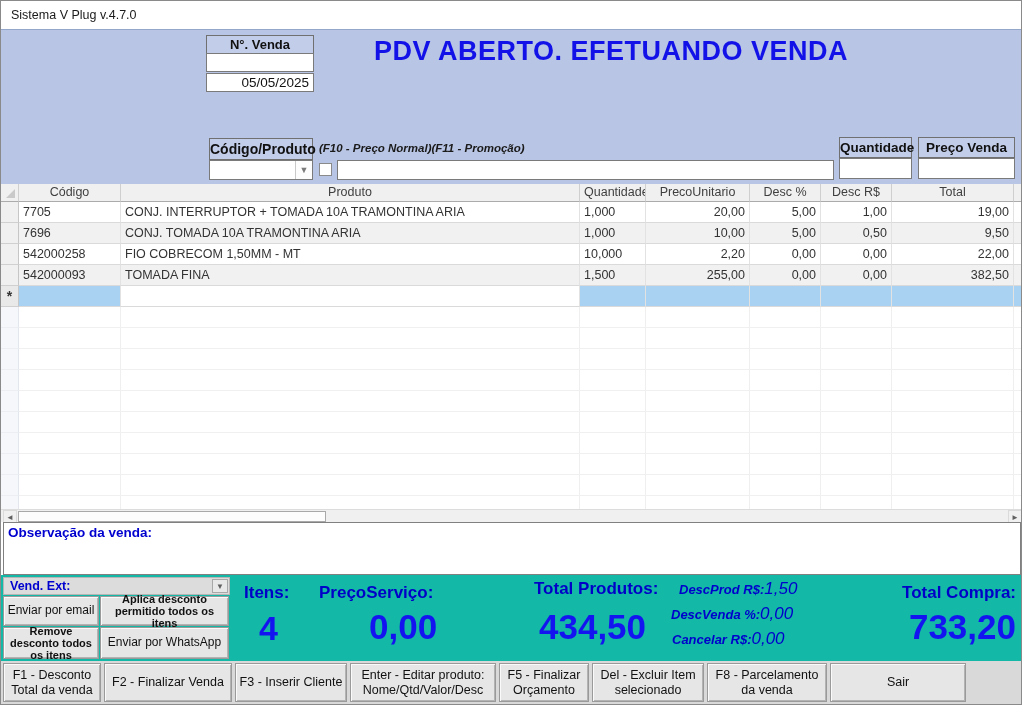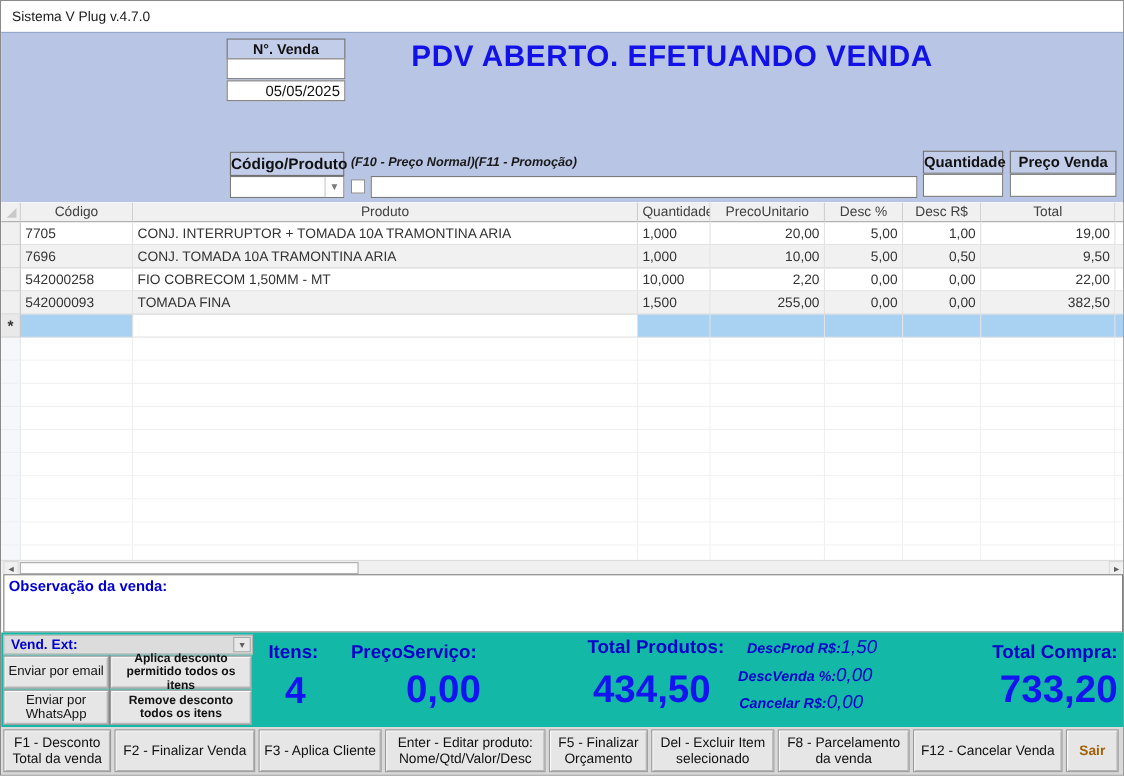--- a/index.html
+++ b/index.html
@@ -339,44 +339,43 @@
   </div>
 
   <div class="panel">
     <div class="vendext">
       <span class="vendext-label">Vend. Ext:</span>
       <div class="arrow-btn">▼</div>
     </div>
     <div class="mini-btns" id="mini-btns">
         <div class="mini-btn">Enviar por email</div>
         <div class="mini-btn b">Aplica desconto permitido todos os itens</div>
+        <div class="mini-btn b">Remove desconto todos os itens</div>
         <div class="mini-btn">Enviar por WhatsApp</div>
-        <div class="mini-btn b">Remove desconto todos os itens</div>
       </div>
 
     <div class="stat-label itens-label">Itens:</div>
     <div class="stat-value itens-value">4</div>
     <div class="stat-label ps-label">PreçoServiço:</div>
     <div class="stat-value ps-value">0,00</div>
     <div class="stat-label tp-label">Total Produtos:</div>
     <div class="stat-value tp-value">434,50</div>
 
     <div class="desc-line d1"><span class="dl">DescProd R$:</span><span class="dv">1,50</span></div>
     <div class="desc-line d2"><span class="dl">DescVenda %:</span><span class="dv">0,00</span></div>
     <div class="desc-line d3"><span class="dl">Cancelar R$:</span><span class="dv">0,00</span></div>
 
     <div class="stat-label tc-label">Total Compra:</div>
     <div class="stat-value tc-value">733,20</div>
   </div>
 
   <div class="fnbar" id="fnbar">
       <div class="fn-btn">F1 - Desconto Total da venda</div>
       <div class="fn-btn">F2 - Finalizar Venda</div>
-      <div class="fn-btn">F3 - Aplica Cliente</div>
+      <div class="fn-btn">F3 - Inserir Cliente</div>
       <div class="fn-btn">Enter - Editar produto: Nome/Qtd/Valor/Desc</div>
       <div class="fn-btn">F5 - Finalizar Orçamento</div>
       <div class="fn-btn">Del - Excluir Item selecionado</div>
       <div class="fn-btn">F8 - Parcelamento da venda</div>
-      <div class="fn-btn">F12 - Cancelar Venda</div>
       <div class="fn-btn">Sair</div>
     </div>
 
 </div>
 
 </body></html>

